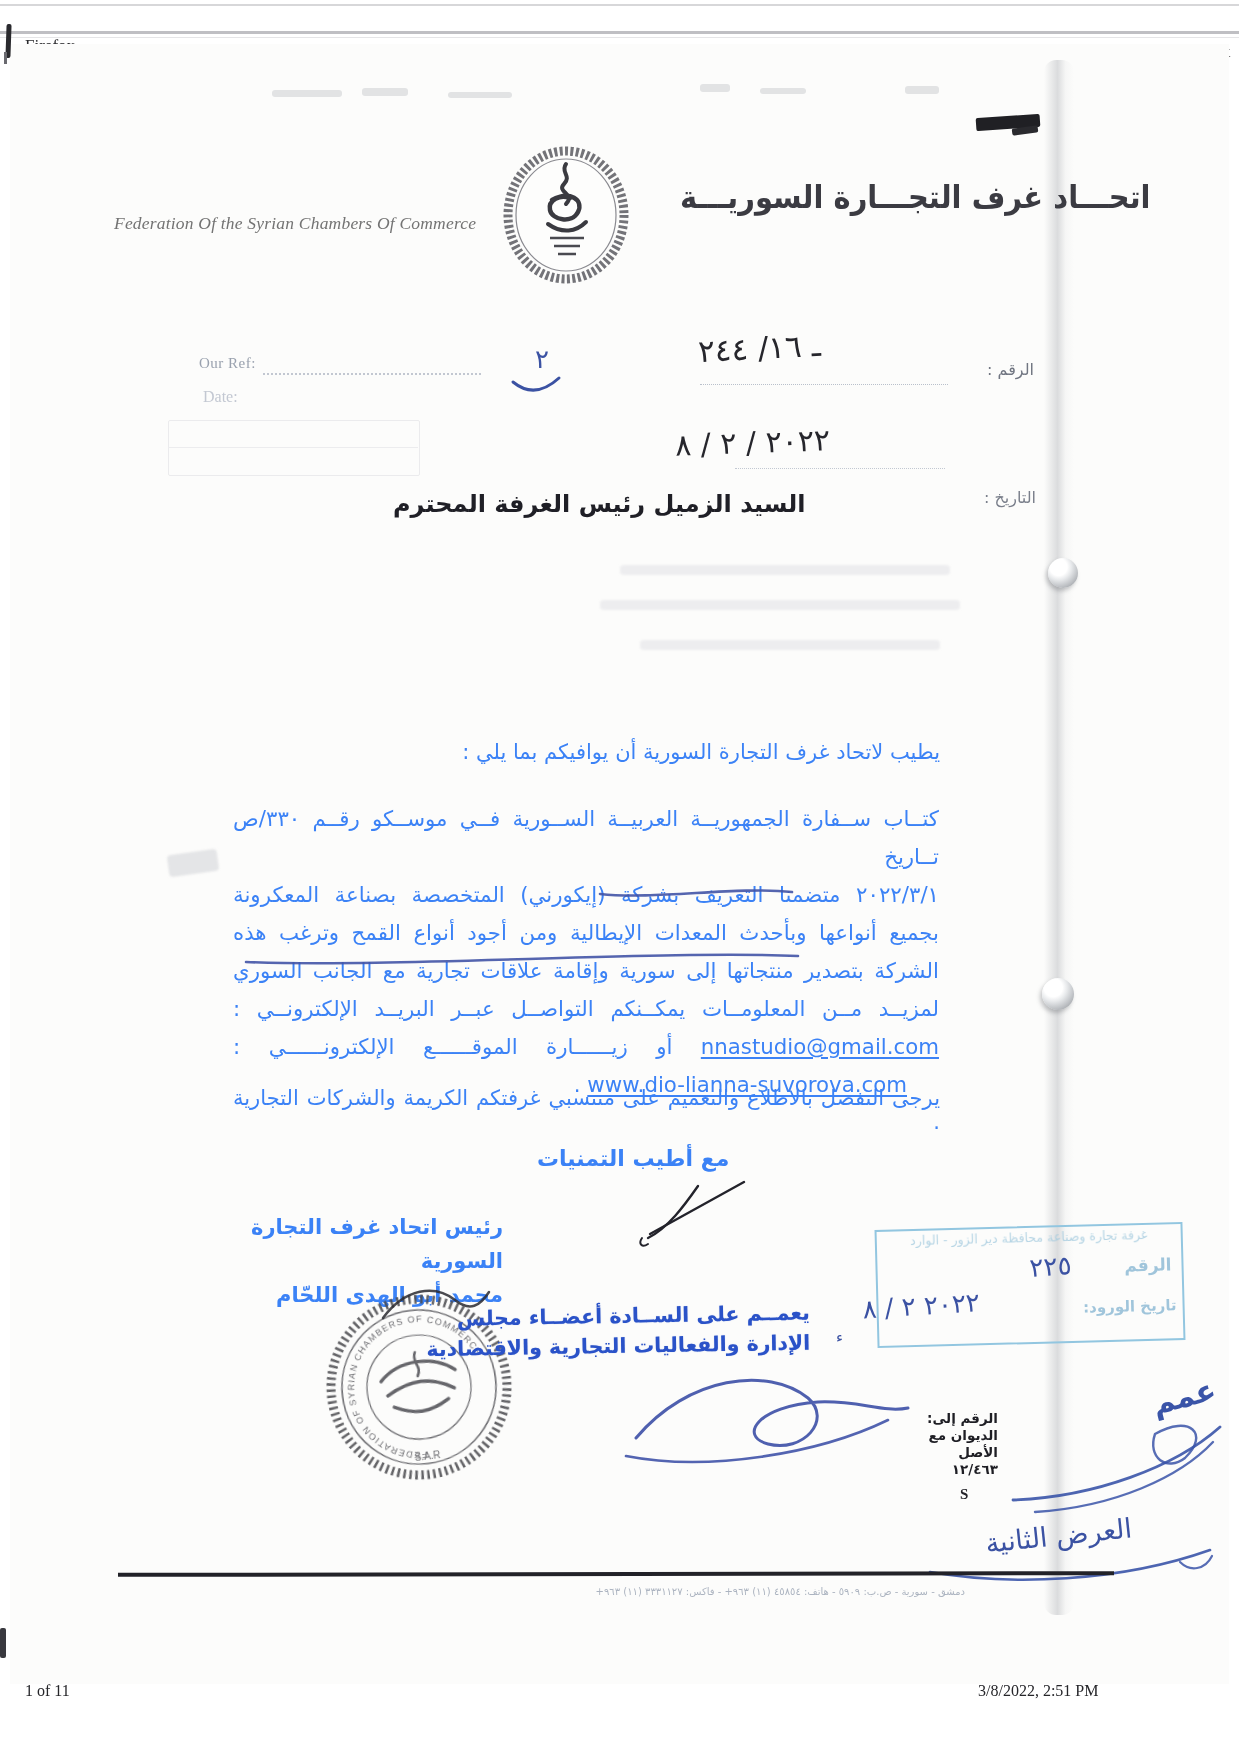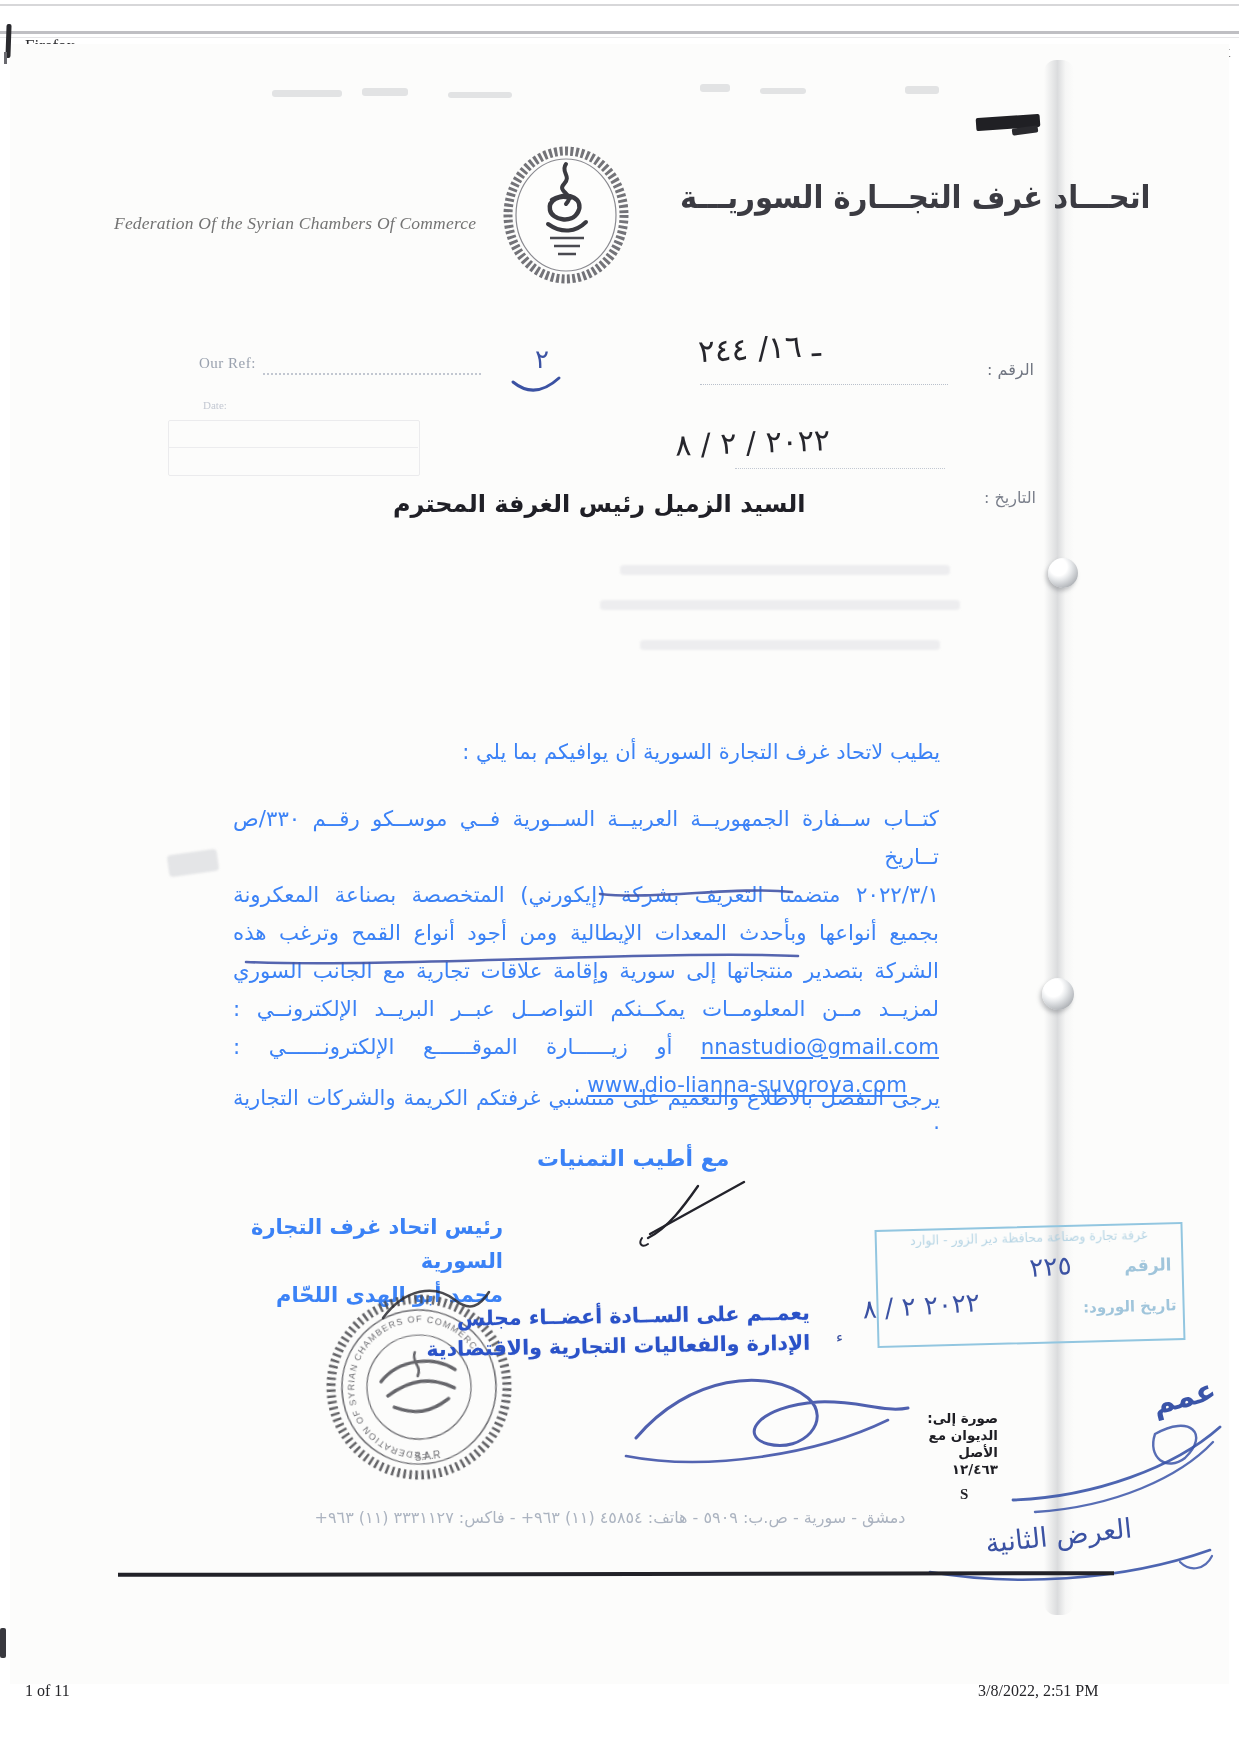--- a/index.html
+++ b/index.html
@@ -50,21 +50,21 @@
     box-shadow:-2px 3px 4px rgba(90,92,96,.35);}
   .hole1{left:1048px;top:558px;width:30px;height:30px;}
   .hole2{left:1042px;top:978px;width:32px;height:32px;}
 
   
   .logo{left:500px;top:142px;}
   .org-en{left:114px;top:213px;font-size:17.5px;font-style:italic;color:#737373;letter-spacing:.2px;white-space:nowrap;}
   .org-ar{left:680px;top:180px;font-size:29px;font-weight:bold;color:#3b3b42;transform:scaleY(1.08);}
   .ourref{left:199px;top:355px;font-size:15px;color:#99a1ae;letter-spacing:.5px;}
   .ourref-dots{left:263px;top:373px;width:218px;border-bottom:2px dotted #b4bbc7;opacity:.8;}
-  .date-en{left:203px;top:399px;font-size:11px;color:#c3c8d2;}
+  .date-en{left:203px;top:388px;font-size:16px;color:#c3c8d2;}
   .ghost-box{left:168px;top:420px;width:250px;height:54px;border:1px solid #e7e8ea;border-radius:2px;opacity:.85;}
   .ghost-box-line{left:168px;top:447px;width:250px;height:1px;background:#ececee;}
   .pagemark{left:505px;top:338px;}
   .ref-ar{left:950px;top:360px;width:84px;font-size:16px;color:#717682;}
   .ref-dots{left:700px;top:384px;width:248px;border-bottom:1px dotted #b9c0cb;}
   .ref-hw{left:698px;top:330px;font-size:31px;transform:rotate(-3deg);}
   .date-ar{left:948px;top:444px;width:88px;font-size:16px;color:#7a7f8b;margin-top:44px;}
   .date-dots{left:735px;top:468px;width:210px;border-bottom:1px dotted #c2c8d2;}
   .date-hw{left:675px;top:425px;font-size:30px;transform:rotate(-2deg);}
 
@@ -97,21 +97,21 @@
   .inbox-datehw{left:-16px;top:60px;font-size:26px;transform:rotate(-2deg);white-space:nowrap;}
   .copy-note{left:898px;top:1410px;width:100px;text-align:right;font-size:13.5px;font-weight:bold;line-height:17px;color:#1e1e24;}
   .copy-mark{left:960px;top:1486px;font-size:15px;font-weight:bold;color:#232329;}
   .bigsig{left:618px;top:1358px;}
   .cornersig{left:1005px;top:1372px;}
   .bottomnote-text{left:985px;top:1520px;font-size:27px;transform:rotate(-6deg);white-space:nowrap;}
   .bottomnote-swoosh{left:920px;top:1542px;}
 
   
   .footer-rule{left:118px;top:1572px;width:996px;height:4px;background:#222228;transform:rotate(-.1deg);}
-  .footer-addr{left:255px;top:1508px;width:710px;text-align:center;font-size:16px;color:#98a2b2;opacity:.8;}
+  .footer-addr{left:255px;top:1586px;width:710px;text-align:right;font-size:10px;color:#98a2b2;opacity:.8;}
 </style>
 </head>
 <body>
 
 <div class="abs rule-a"></div>
 <div class="abs rule-b"></div>
 <div class="abs rule-c"></div>
 <div class="abs ff-label">Firefox</div>
 <div class="abs url-label">about:blank</div>
 
@@ -225,21 +225,21 @@
 
 <div class="abs inbox">
   <div class="abs inbox-header ar">غرفة تجارة وصناعة محافظة دير الزور - الوارد</div>
   <div class="abs inbox-numlbl ar">الرقم</div>
   <div class="abs inbox-numhw hw-blue">٢٢٥</div>
   <div class="abs inbox-datelbl ar">تاريخ الورود:</div>
   <div class="abs inbox-datehw hw-blue ltr">٢٠٢٢   ٢ / ٨</div>
 </div>
 
 <div class="abs copy-note ar">
-  <div>صورة إلى:</div>
+  <div>الرقم إلى:</div>
   <div>الديوان مع الأصل</div>
   <div class="ltr">١٢/٤٦٣</div>
 </div>
 <div class="abs copy-mark">S</div>
 
 <svg class="abs bigsig" width="300" height="115" viewBox="0 0 300 115">
   <path d="M18,80 C70,18 150,8 190,40 C215,62 185,95 150,86 C120,78 140,48 200,44 C240,42 265,55 290,50" fill="none" stroke="#4053a8" stroke-width="3" stroke-linecap="round" opacity=".92"></path>
   <path d="M8,98 C90,114 200,96 270,62" fill="none" stroke="#4053a8" stroke-width="2.6" stroke-linecap="round" opacity=".9"></path>
 </svg>
 

